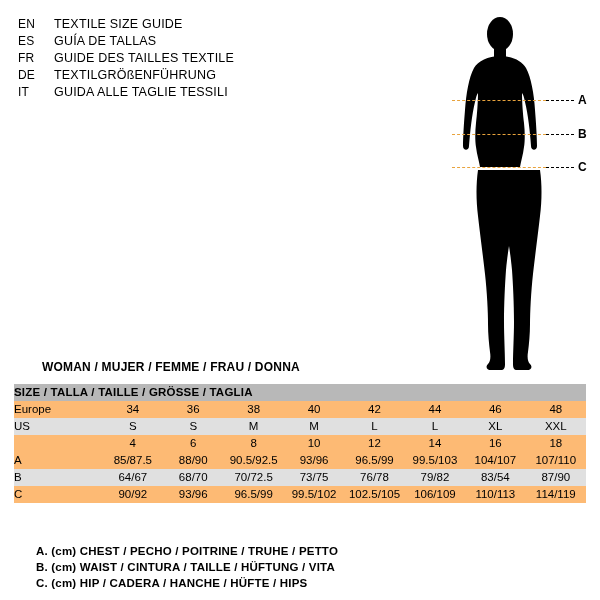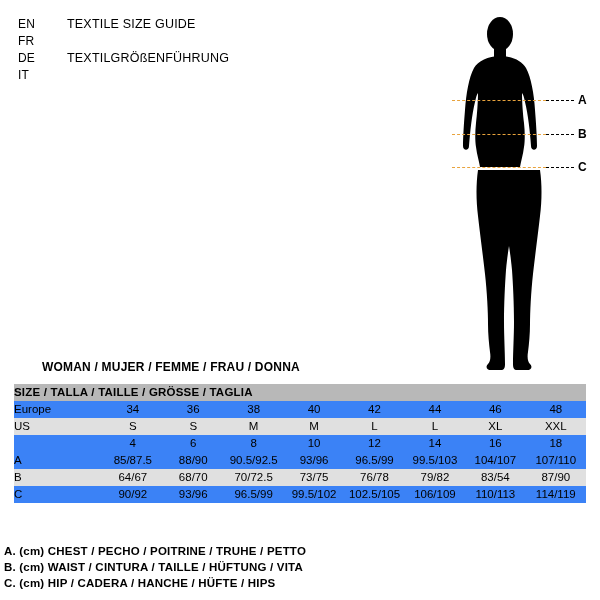--- a/index.html
+++ b/index.html
@@ -35,21 +35,20 @@
     line-height: 17px;
   }
   .lang-code {
     width: 36px;
     font-size: 12px;
     letter-spacing: 0.2px;
   }
   .lang-text {
     font-size: 12.5px;
     letter-spacing: 0.2px;
-    margin-left: 13px;
   }
 
   
   .figure-wrap {
     position: absolute;
     left: 430px;
     top: 10px;
     width: 160px;
     height: 360px;
   }
@@ -103,36 +102,36 @@
     height: 17px;
     line-height: 17px;
   }
   .row-head td {
     background: #b8b8b8;
     font-weight: bold;
     font-size: 11.5px;
     padding-left: 6px;
     letter-spacing: 0.2px;
   }
-  .row-light td { background: #3b82f6; }
+  .row-light td { background: #fdba74; }
   .row-dark td  { background: #e0e0e0; }
   .col-label {
     width: 88px;
     padding-left: 6px;
     text-align: left;
   }
   .cell {
     text-align: center;
     width: 60px;
   }
 
   
   .legend {
     position: absolute;
-    left: 4px;
+    left: 36px;
     top: 543px;
     width: 560px;
   }
   .legend-row {
     font-size: 11.5px;
     font-weight: bold;
     height: 16px;
     line-height: 16px;
     letter-spacing: 0.2px;
   }
@@ -141,28 +140,34 @@
 <body>
 
 <div class="page">
 
   <div class="lang-block">
     <div class="lang-row">
       <span class="lang-code">EN</span>
       <span class="lang-text">TEXTILE SIZE GUIDE</span>
     </div>
     <div class="lang-row">
+      <span class="lang-code">ES</span>
+      <span class="lang-text">GUÍA DE TALLAS</span>
+    </div>
+    <div class="lang-row">
       <span class="lang-code">FR</span>
+      <span class="lang-text">GUIDE DES TAILLES TEXTILE</span>
     </div>
     <div class="lang-row">
       <span class="lang-code">DE</span>
       <span class="lang-text">TEXTILGRÖßENFÜHRUNG</span>
     </div>
     <div class="lang-row">
       <span class="lang-code">IT</span>
+      <span class="lang-text">GUIDA ALLE TAGLIE TESSILI</span>
     </div>
   </div>
 
   <div class="figure-wrap">
     <svg class="figure-svg" width="160" height="360" viewBox="0 0 160 360">
       <g fill="#000000">
 
         <ellipse cx="70" cy="24" rx="13" ry="17"></ellipse>
 
         <path d="M64 38 h12 v12 h-12 z"></path>

